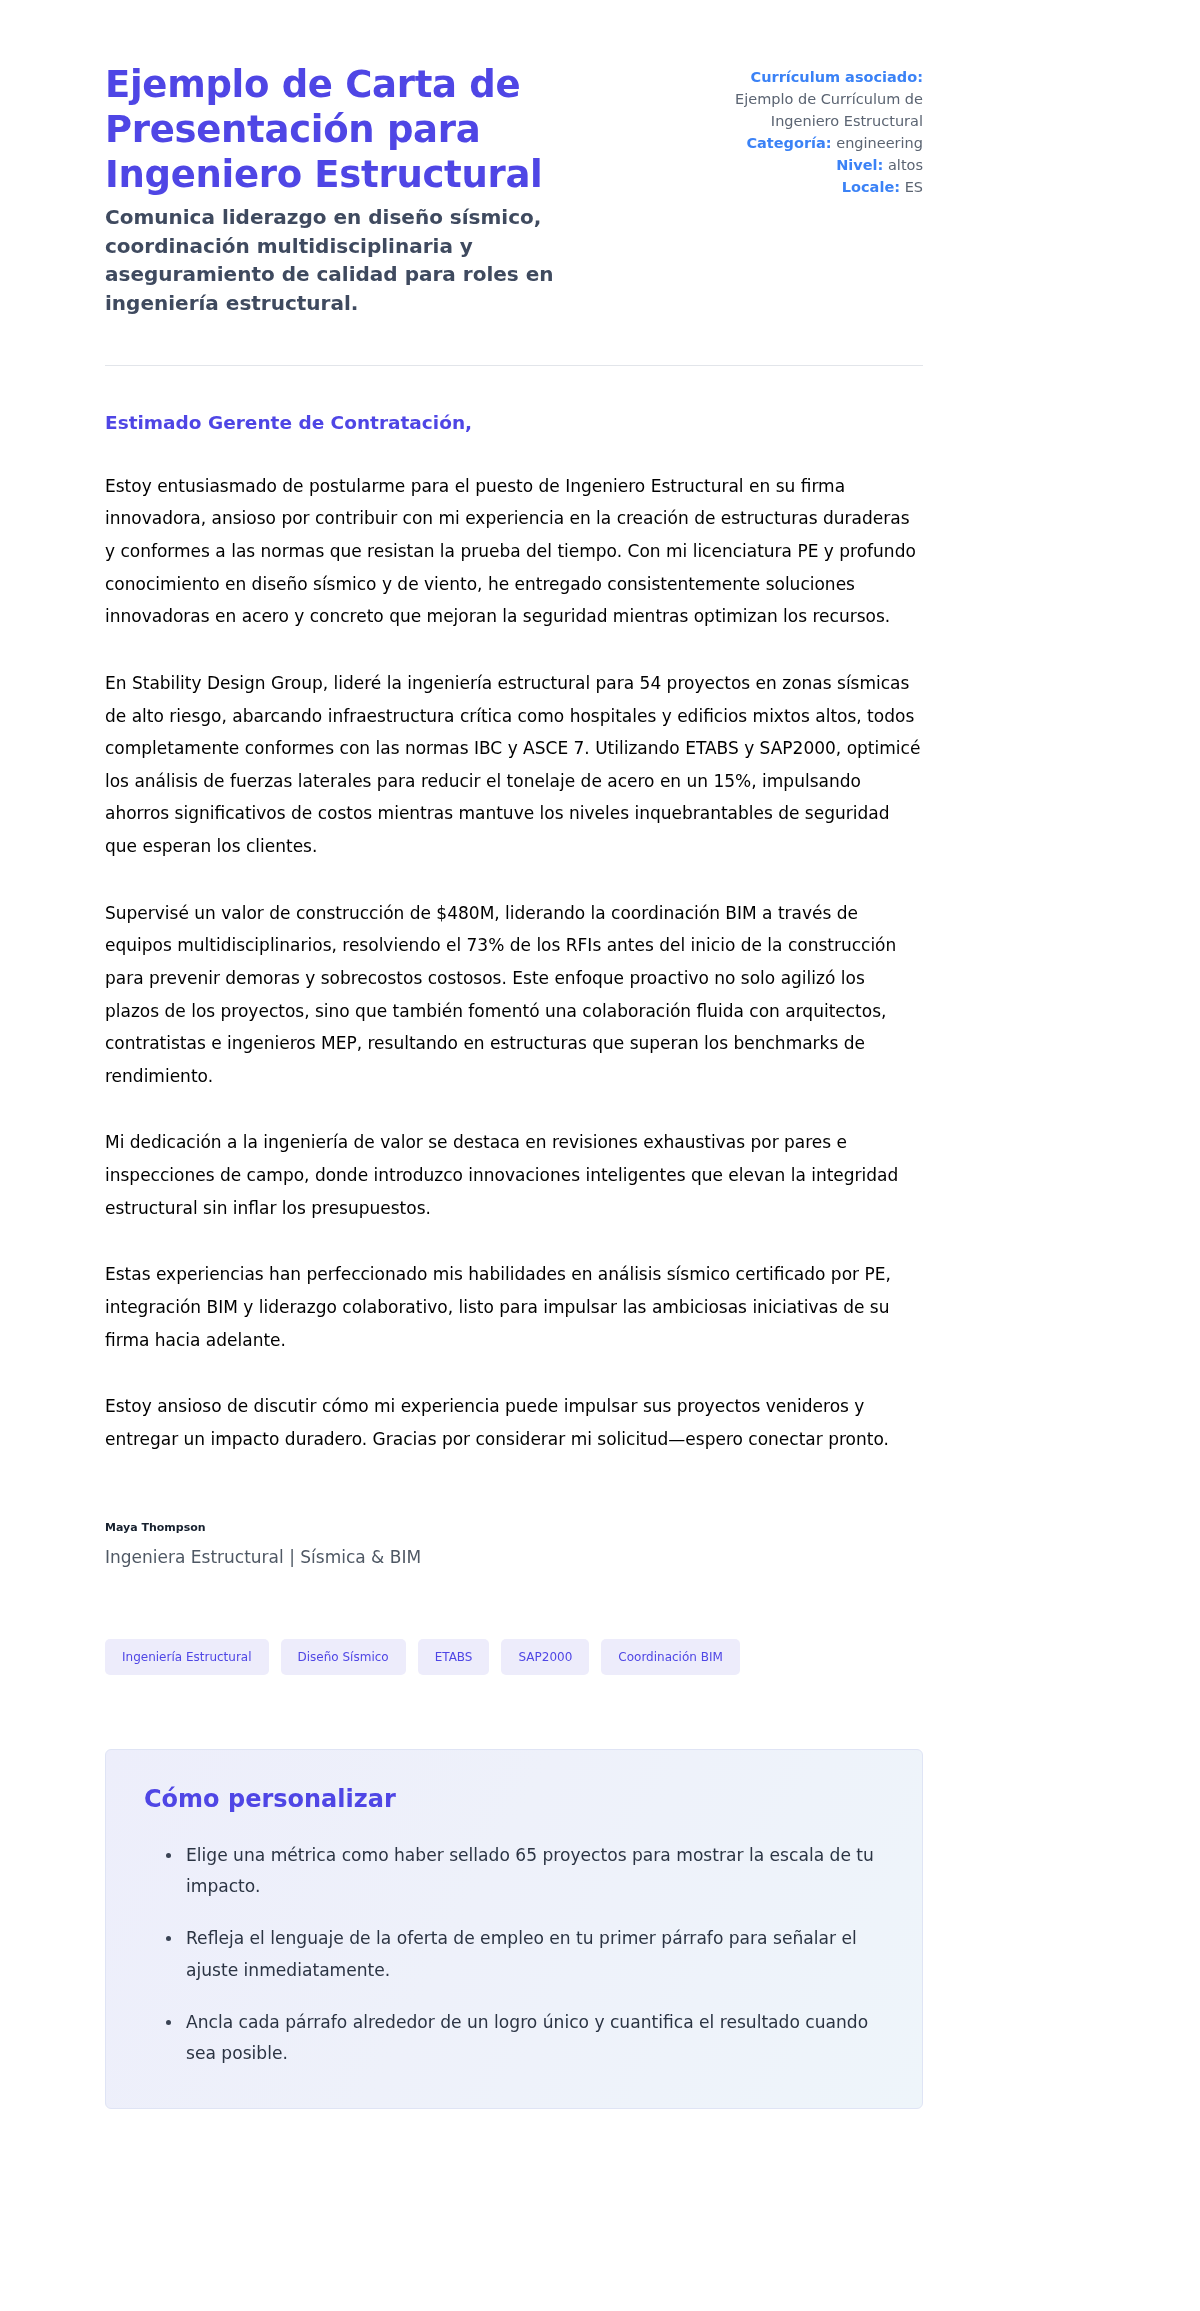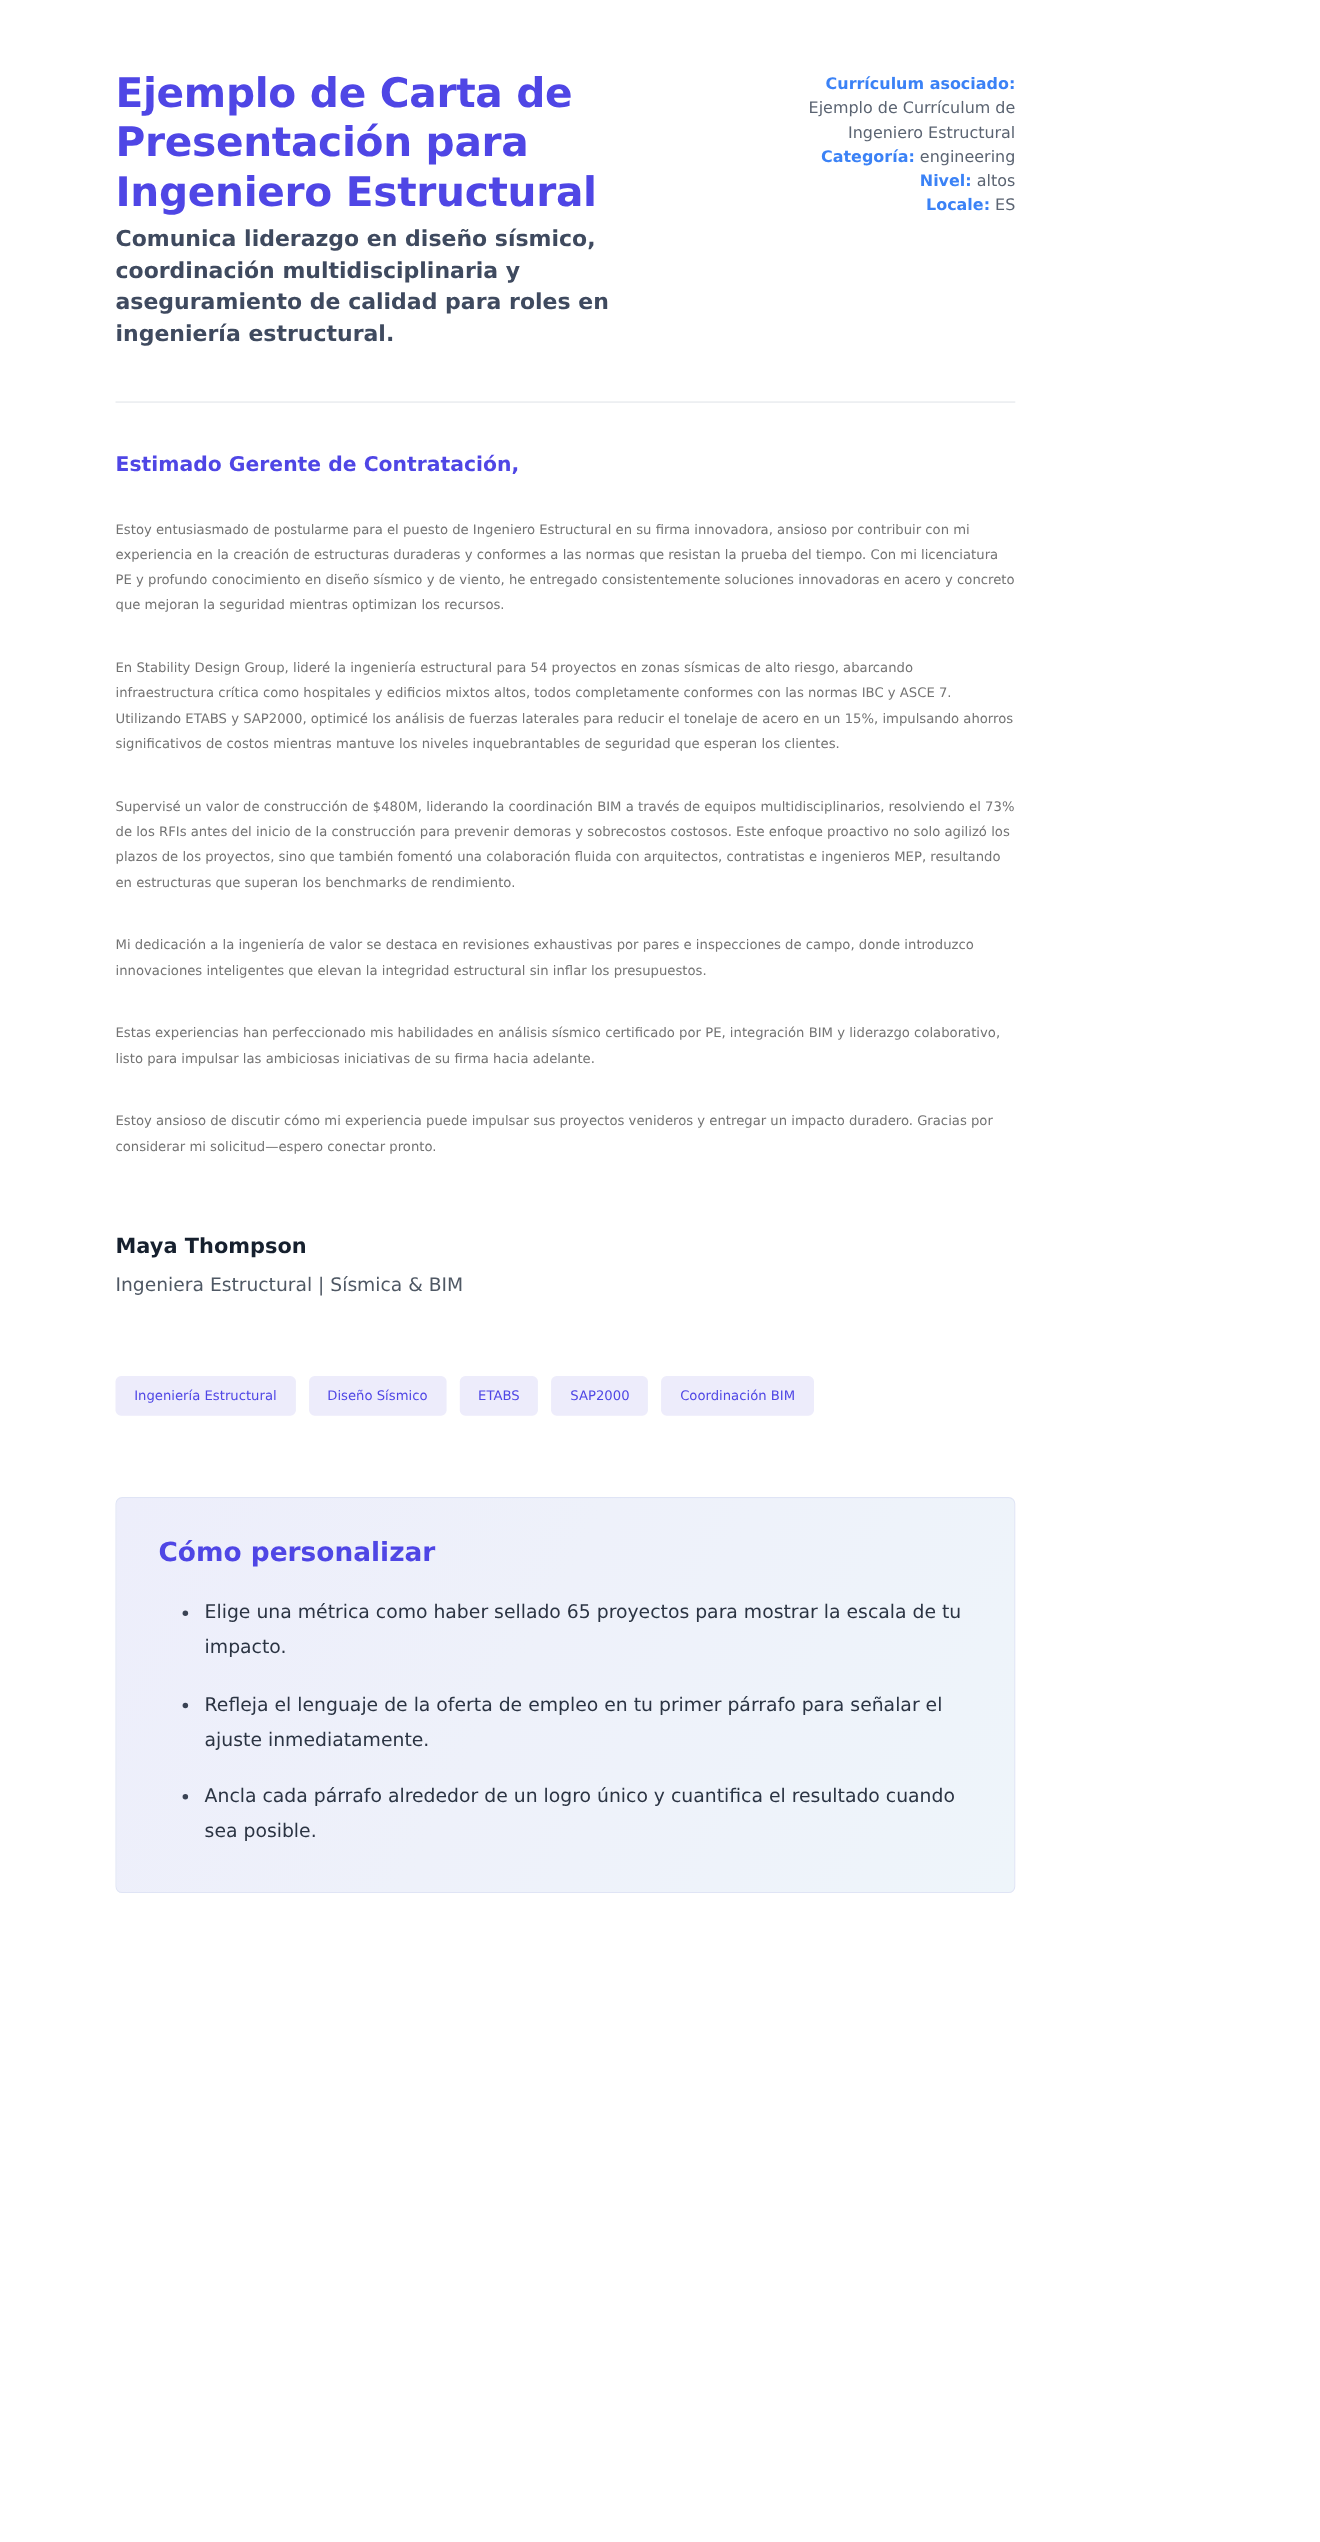--- a/index.html
+++ b/index.html
@@ -74,33 +74,33 @@
     padding-top: 44px;
   }
   .salutation {
     font-size: 18.5px;
     font-weight: 700;
     color: #4f46e5;
     margin: 0 0 34px 0;
     line-height: 1.4;
   }
   .para {
-    font-size: 12px;
+    font-size: 17px;
     line-height: 1.92;
-    color: #737373;
+    color: #000000;
     margin: 0 0 34px 0;
     max-width: 970px;
   }
 
   
   .signature {
     margin-top: 64px;
   }
   .sig-name {
-    font-size: 19px;
+    font-size: 11px;
     font-weight: 700;
     color: #16202e;
     line-height: 1.6;
     margin: 0;
   }
   .sig-role {
     font-size: 17px;
     color: #4f5864;
     line-height: 1.9;
     margin: 4px 0 0 0;

